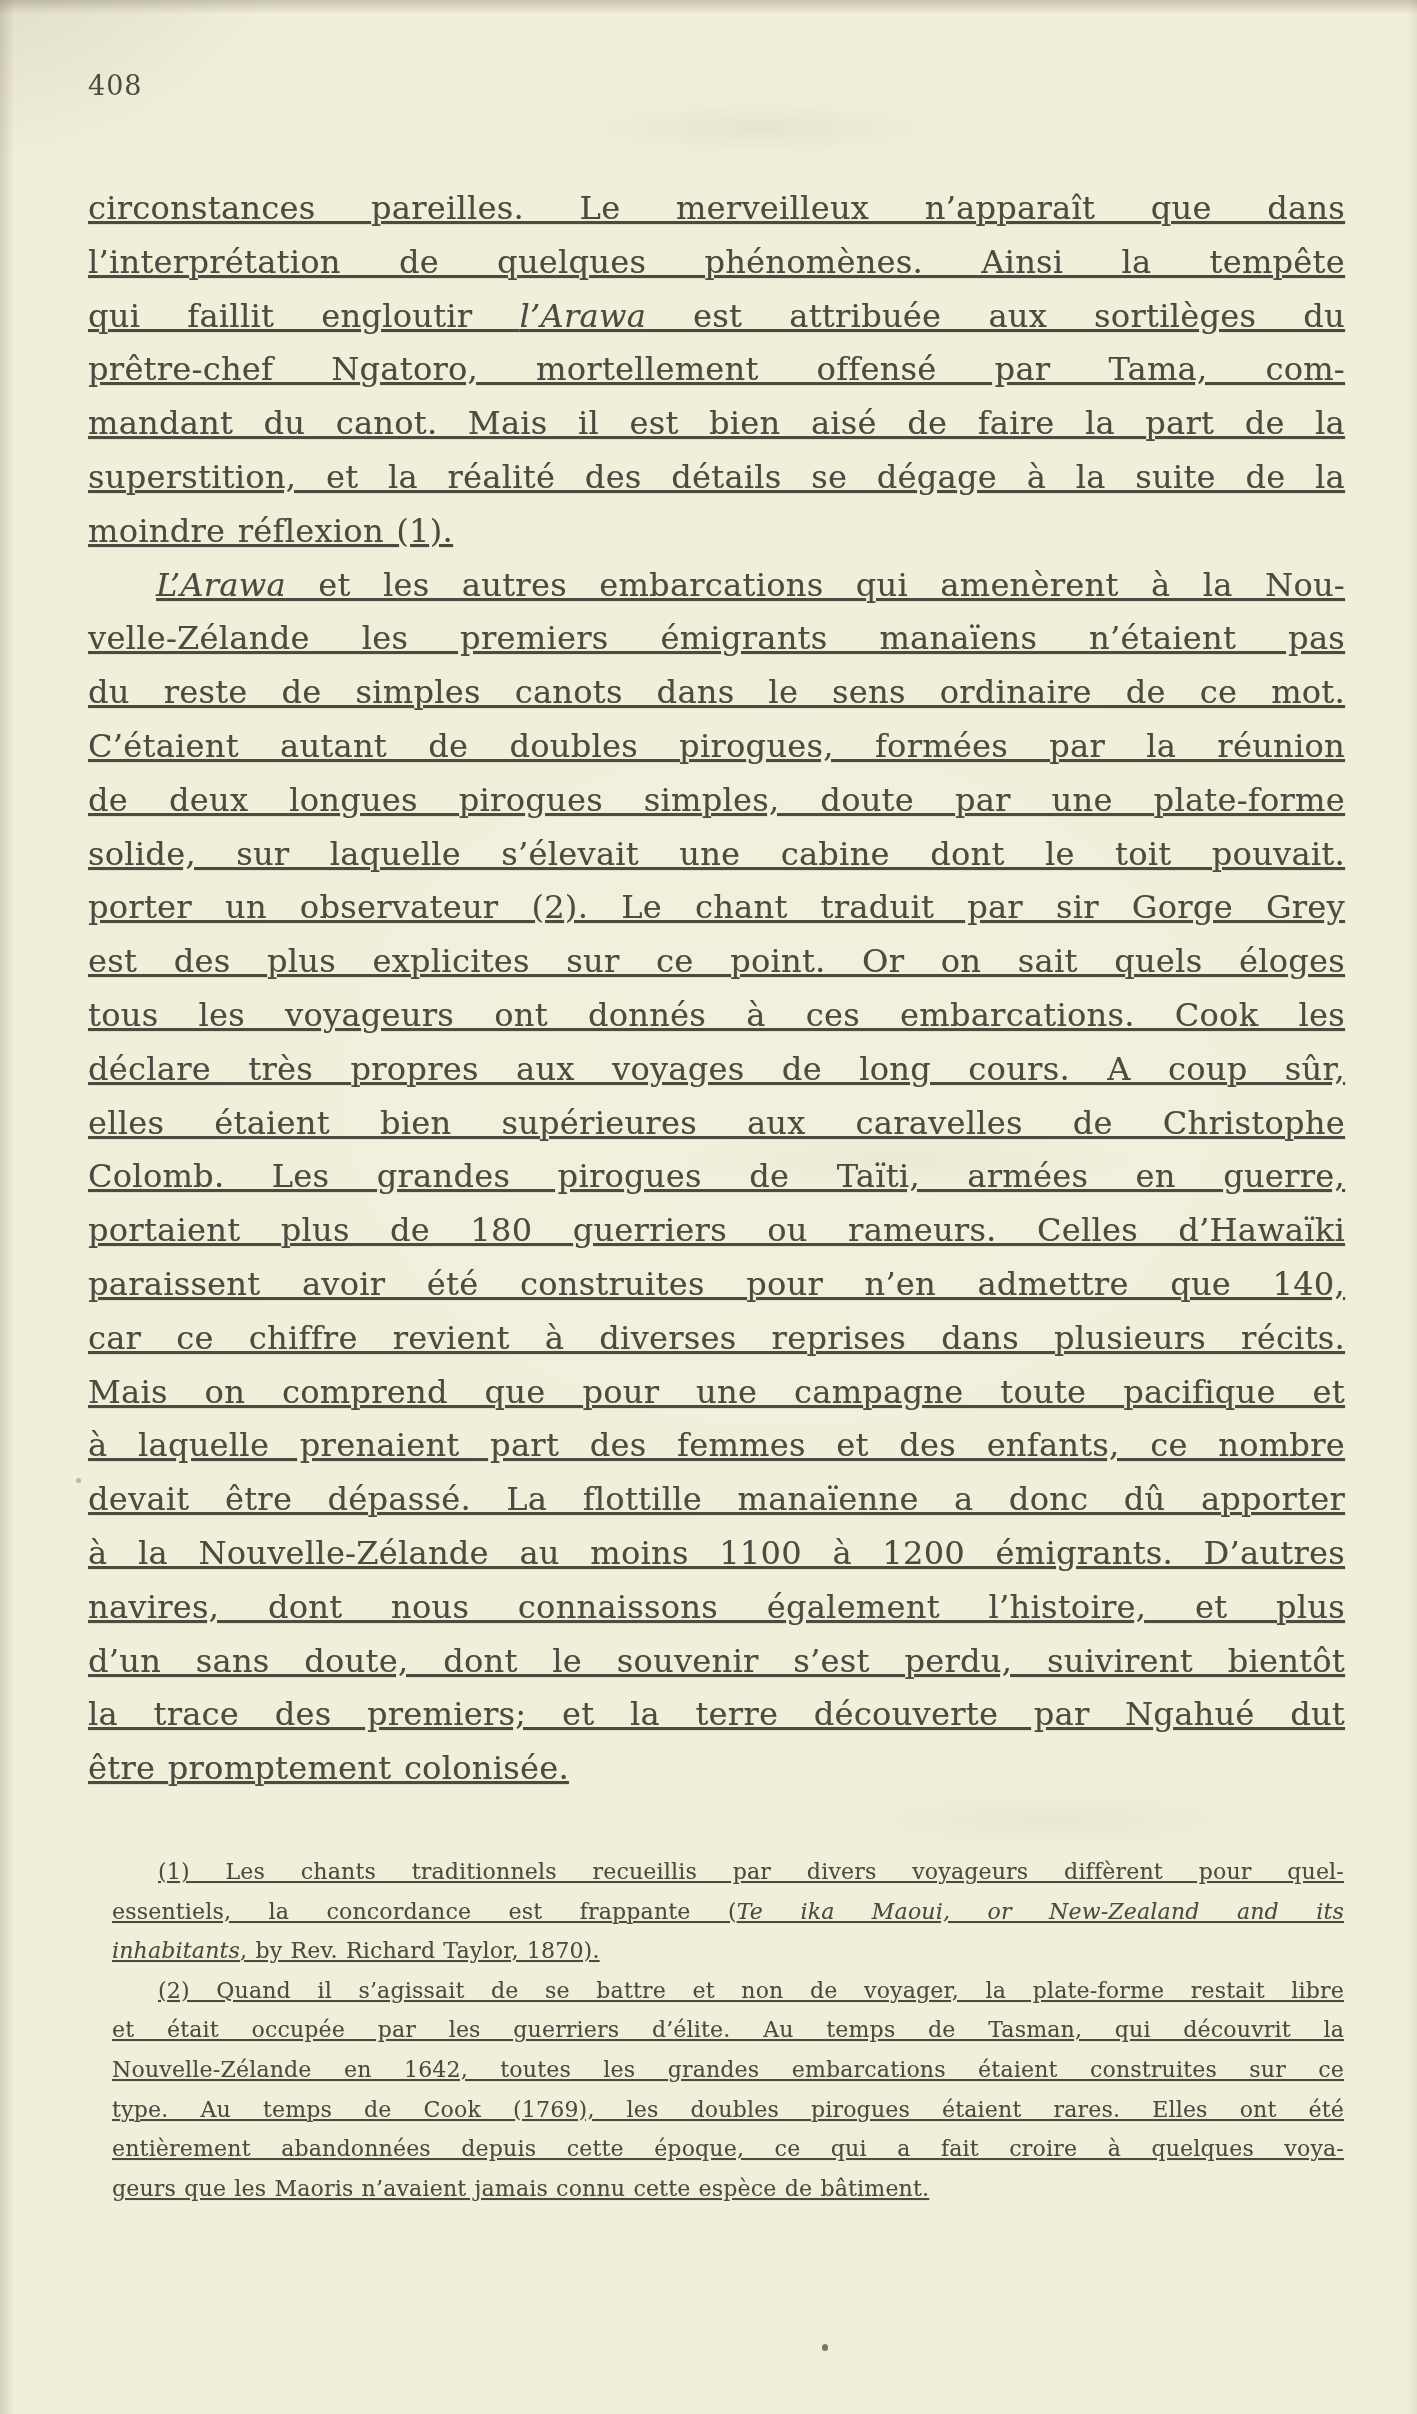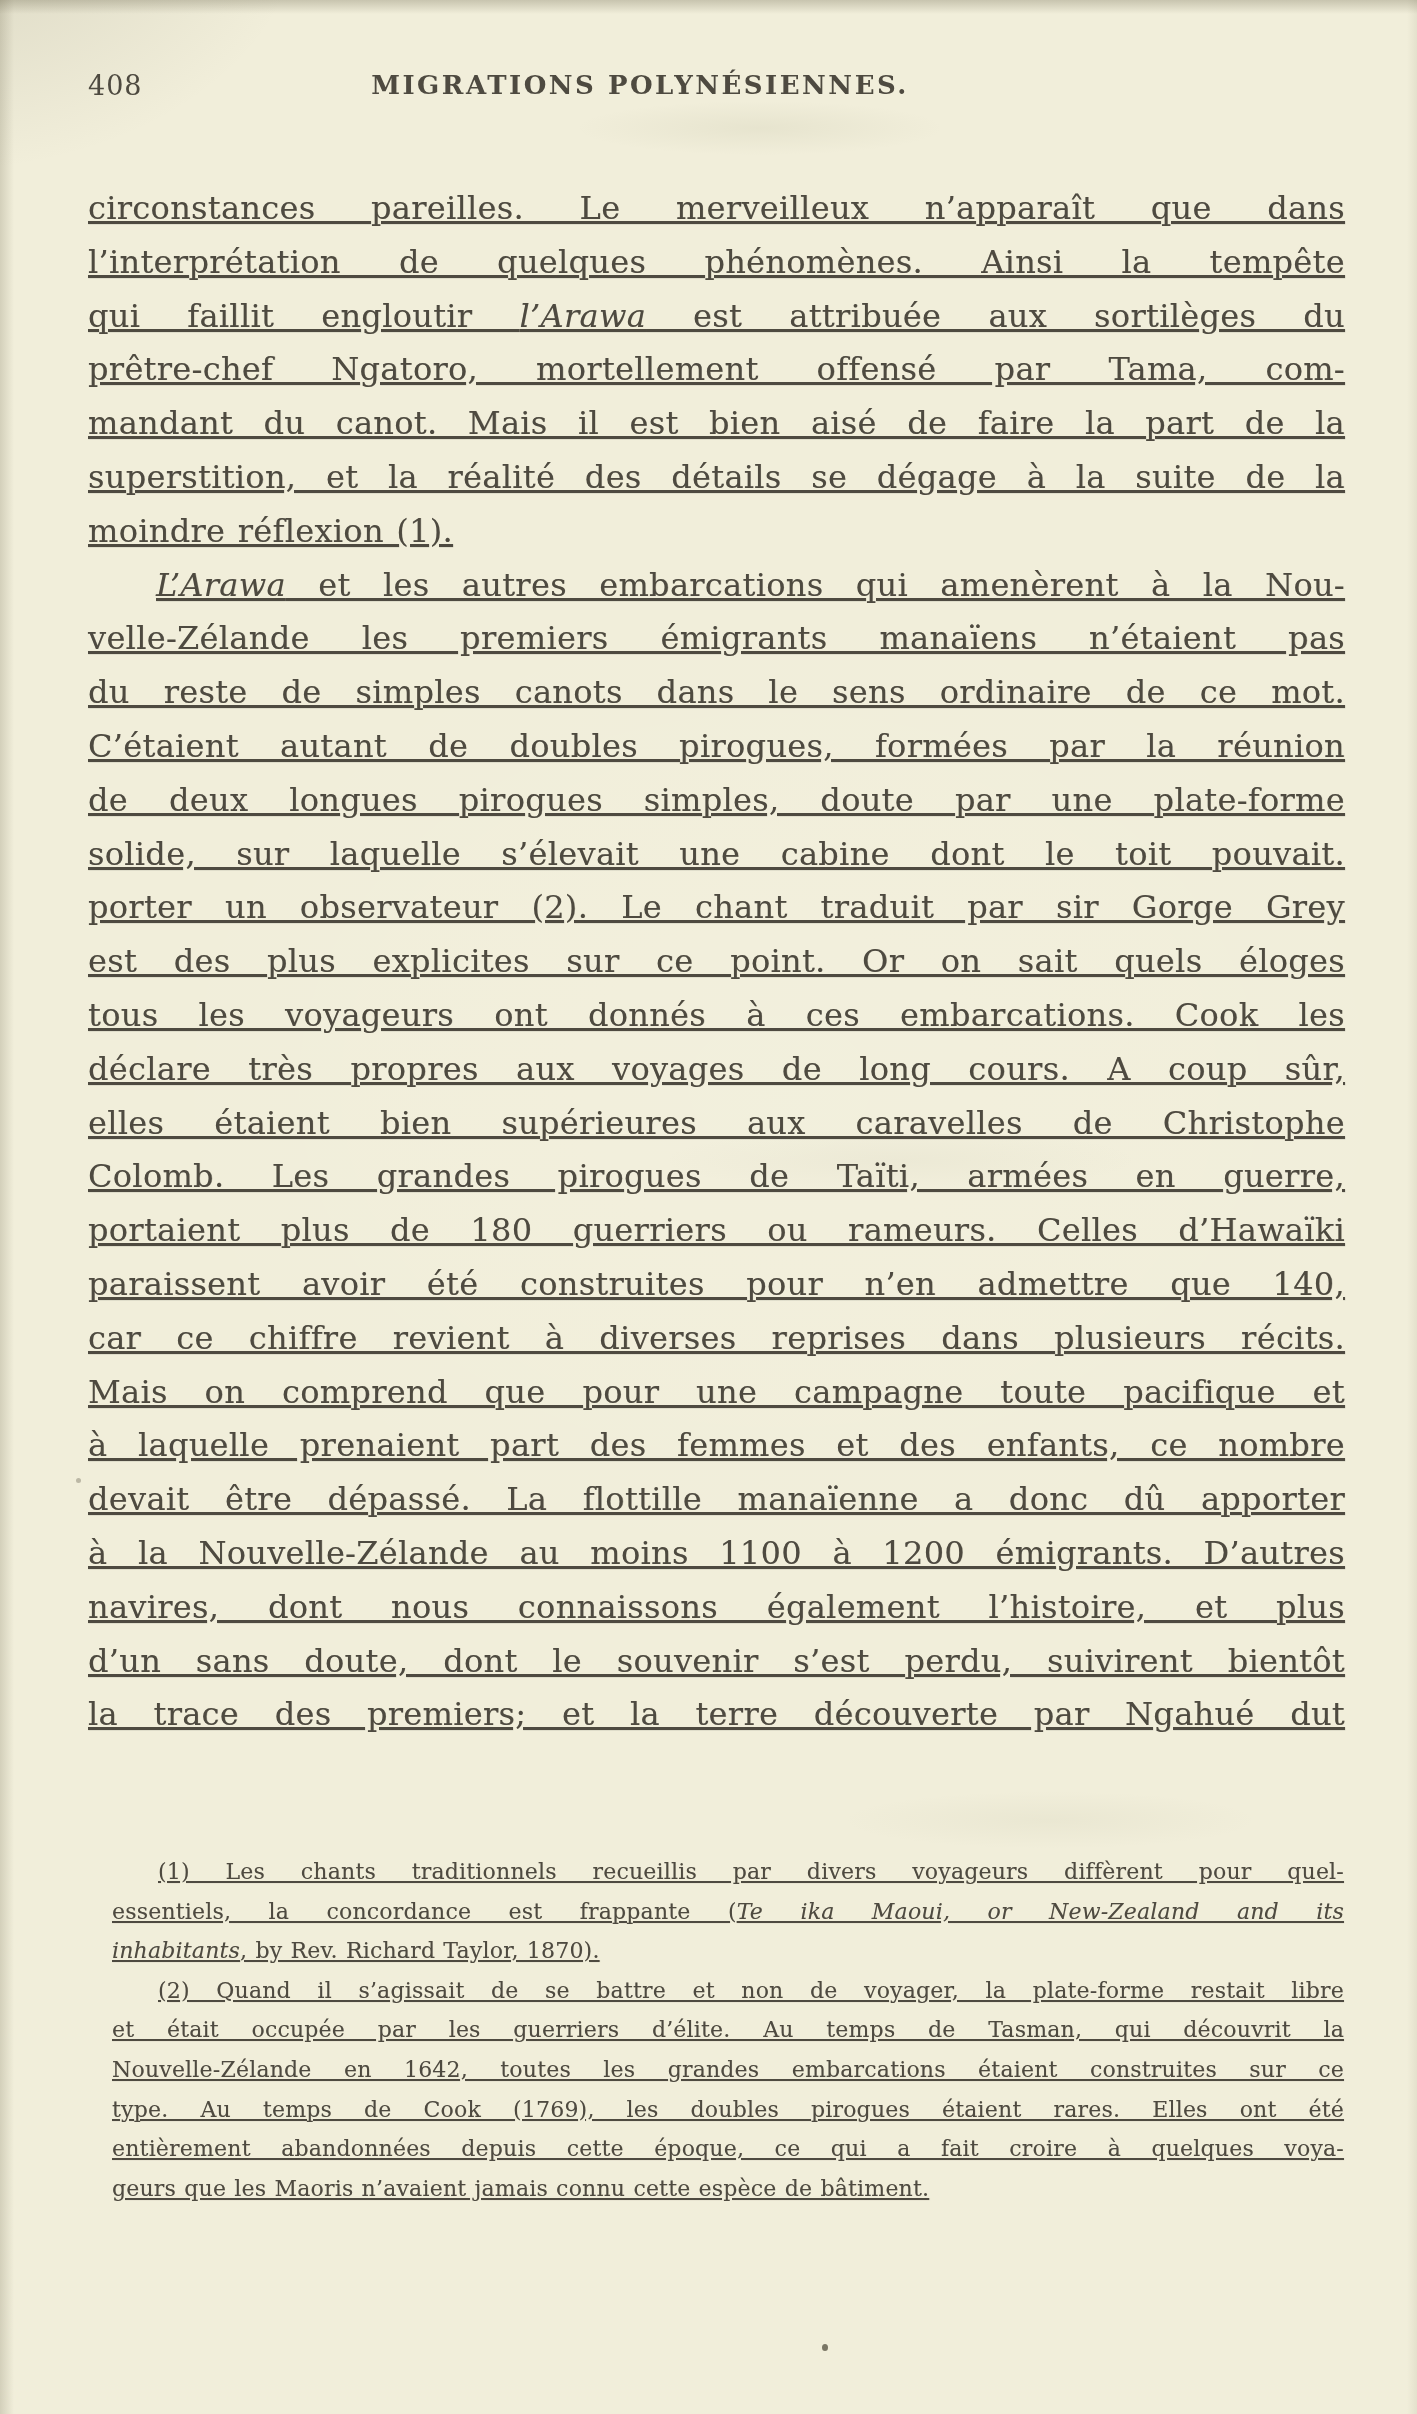--- a/index.html
+++ b/index.html
@@ -102,21 +102,20 @@
   .speck-a { left: 822px; top: 2344px; width: 6px; height: 7px; }
   .speck-b { left: 76px;  top: 1478px; width: 5px; height: 5px; opacity: 0.45; }
 </style>
 </head>
 <body>
 
 <div class="page" style="--paper: #f1eeda; --ink: #4e4a40;">
 
   <div class="header">
     <div class="page-number">408</div>
-    <div class="running-title">MIGRATIONS POLYNÉSIENNES.</div>
   </div>
 
   <div class="body-text" id="body-text">
       <div>
         <div class="line"><span>circonstances pareilles. Le merveilleux n’apparaît que dans</span></div>
         <div class="line"><span>l’interprétation de quelques phénomènes. Ainsi la tempête</span></div>
         <div class="line"><span>qui faillit engloutir </span><i>l’Arawa</i><span> est attribuée aux sortilèges du</span></div>
         <div class="line"><span>prêtre-chef Ngatoro, mortellement offensé par Tama, com-</span></div>
         <div class="line"><span>mandant du canot. Mais il est bien aisé de faire la part de la</span></div>
         <div class="line"><span>superstition, et la réalité des détails se dégage à la suite de la</span></div>
@@ -138,20 +137,21 @@
         <div class="line"><span>portaient plus de 180 guerriers ou rameurs. Celles d’Hawaïki</span></div>
         <div class="line"><span>paraissent avoir été construites pour n’en admettre que 140,</span></div>
         <div class="line"><span>car ce chiffre revient à diverses reprises dans plusieurs récits.</span></div>
         <div class="line"><span>Mais on comprend que pour une campagne toute pacifique et</span></div>
         <div class="line"><span>à laquelle prenaient part des femmes et des enfants, ce nombre</span></div>
         <div class="line"><span>devait être dépassé. La flottille manaïenne a donc dû apporter</span></div>
         <div class="line"><span>à la Nouvelle-Zélande au moins 1100 à 1200 émigrants. D’autres</span></div>
         <div class="line"><span>navires, dont nous connaissons également l’histoire, et plus</span></div>
         <div class="line"><span>d’un sans doute, dont le souvenir s’est perdu, suivirent bientôt</span></div>
         <div class="line"><span>la trace des premiers; et la terre découverte par Ngahué dut</span></div>
+        <div class="line end"><span>être promptement colonisée.</span></div>
       </div>
     </div>
 
   <div class="footnotes" id="footnotes">
       <div>
         <div class="line indent"><span>(1) Les chants traditionnels recueillis par divers voyageurs diffèrent pour quel-</span></div>
         <div class="line"><span>essentiels, la concordance est frappante (</span><i>Te ika Maoui, or New-Zealand and its</i></div>
         <div class="line end"><i>inhabitants</i><span>, by Rev. Richard Taylor, 1870).</span></div>
       </div>
       <div>

